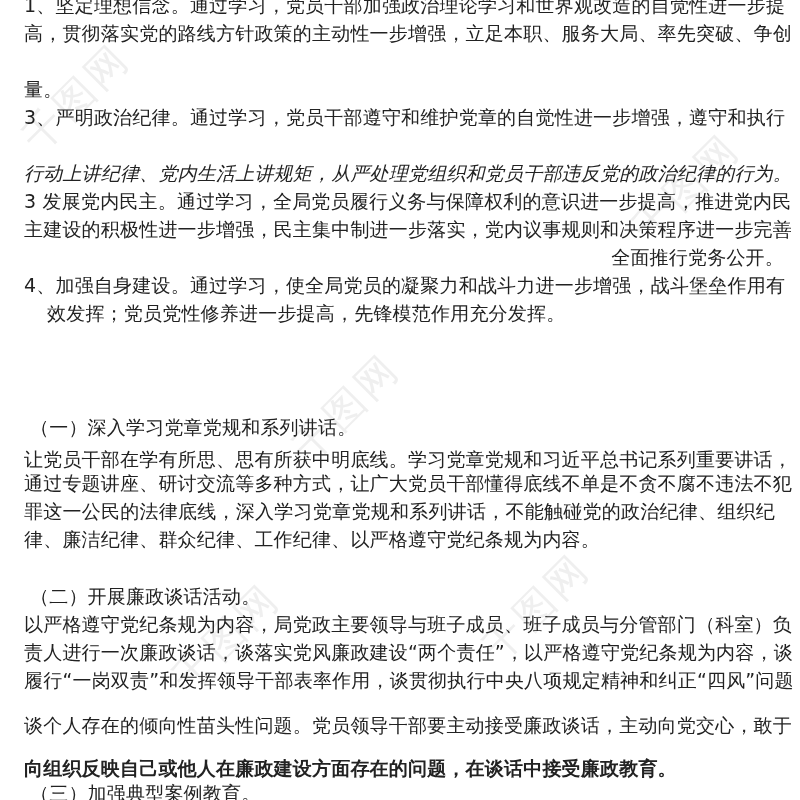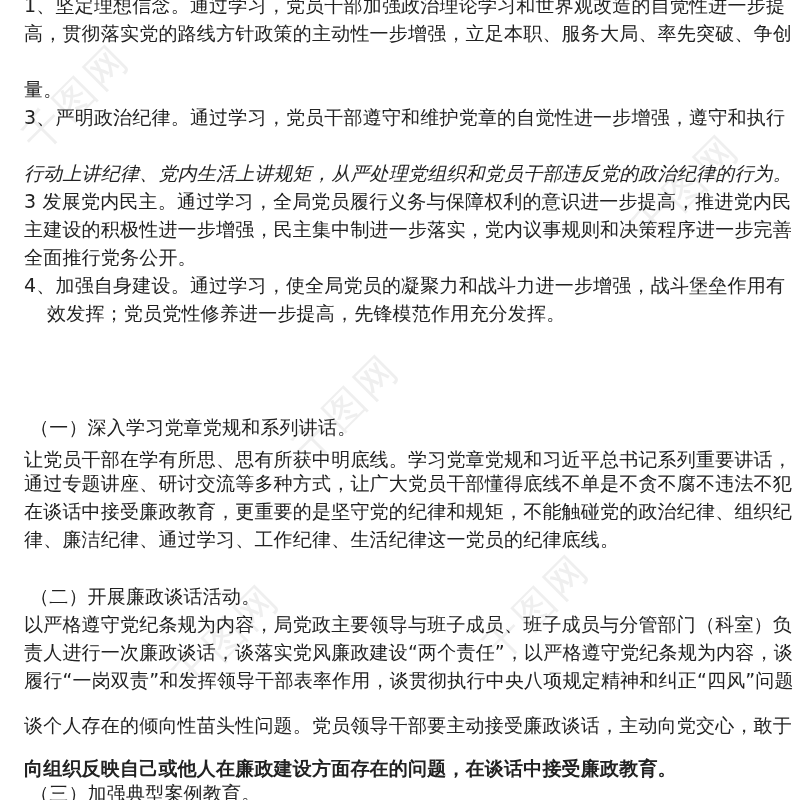--- a/index.html
+++ b/index.html
@@ -62,28 +62,28 @@
     <div class="watermark" style="left: 470px; top: 580px;">千图网</div>
     <div class="watermark" style="left: 620px; top: 160px;">千图网</div>
     <div class="watermark" style="left: 160px; top: 610px;">千图网</div>
     <div class="line justify" style="top: -9px;">1、坚定理想信念。通过学习，党员干部加强政治理论学习和世界观改造的自觉性进一步提</div>
     <div class="line justify" style="top: 19px;">高，贯彻落实党的路线方针政策的主动性一步增强，立足本职、服务大局、率先突破、争创</div>
     <div class="line" style="top: 75px;">量。</div>
     <div class="line justify" style="top: 103px;">3、严明政治纪律。通过学习，党员干部遵守和维护党章的自觉性进一步增强，遵守和执行</div>
     <div class="line justify" style="top: 159px; font-style: italic;">行动上讲纪律、党内生活上讲规矩，从严处理党组织和党员干部违反党的政治纪律的行为。</div>
     <div class="line justify" style="top: 187px;">3 发展党内民主。通过学习，全局党员履行义务与保障权利的意识进一步提高，推进党内民</div>
     <div class="line justify" style="top: 215px;">主建设的积极性进一步增强，民主集中制进一步落实，党内议事规则和决策程序进一步完善，</div>
-    <div class="line" style="top: 243px;">全面推行党务公开。</div>
+    <div class="line" style="top: 243px; text-align: right;">全面推行党务公开。</div>
     <div class="line justify" style="top: 271px;">4、加强自身建设。通过学习，使全局党员的凝聚力和战斗力进一步增强，战斗堡垒作用有</div>
     <div class="line" style="top: 299px; margin-left: 23px;">效发挥；党员党性修养进一步提高，先锋模范作用充分发挥。</div>
     <div class="line sub" style="top: 413px;">（一）深入学习党章党规和系列讲话。</div>
     <div class="line justify" style="top: 445px;">让党员干部在学有所思、思有所获中明底线。学习党章党规和习近平总书记系列重要讲话，</div>
     <div class="line justify" style="top: 469px;">通过专题讲座、研讨交流等多种方式，让广大党员干部懂得底线不单是不贪不腐不违法不犯</div>
-    <div class="line justify" style="top: 497px;">在谈话中接受廉政教育，更重要的是坚守党的纪律和规矩，不能触碰党的政治纪律、组织纪</div>
-    <div class="line" style="top: 525px;">律、廉洁纪律、通过学习、工作纪律、生活纪律这一党员的纪律底线。</div>
+    <div class="line justify" style="top: 497px;">罪这一公民的法律底线，深入学习党章党规和系列讲话，不能触碰党的政治纪律、组织纪</div>
+    <div class="line" style="top: 525px;">律、廉洁纪律、群众纪律、工作纪律、以严格遵守党纪条规为内容。</div>
     <div class="line sub" style="top: 582px;">（二）开展廉政谈话活动。</div>
     <div class="line justify" style="top: 610px;">以严格遵守党纪条规为内容，局党政主要领导与班子成员、班子成员与分管部门（科室）负</div>
     <div class="line justify" style="top: 638px;">责人进行一次廉政谈话，谈落实党风廉政建设“两个责任”，以严格遵守党纪条规为内容，谈</div>
     <div class="line justify" style="top: 666px;">履行“一岗双责”和发挥领导干部表率作用，谈贯彻执行中央八项规定精神和纠正“四风”问题，</div>
     <div class="line justify" style="top: 711px;">谈个人存在的倾向性苗头性问题。党员领导干部要主动接受廉政谈话，主动向党交心，敢于</div>
     <div class="line" style="top: 754px; font-weight: bold;">向组织反映自己或他人在廉政建设方面存在的问题，在谈话中接受廉政教育。</div>
     <div class="line sub" style="top: 779px;">（三）加强典型案例教育。</div>
   </div>
 
 </body></html>

